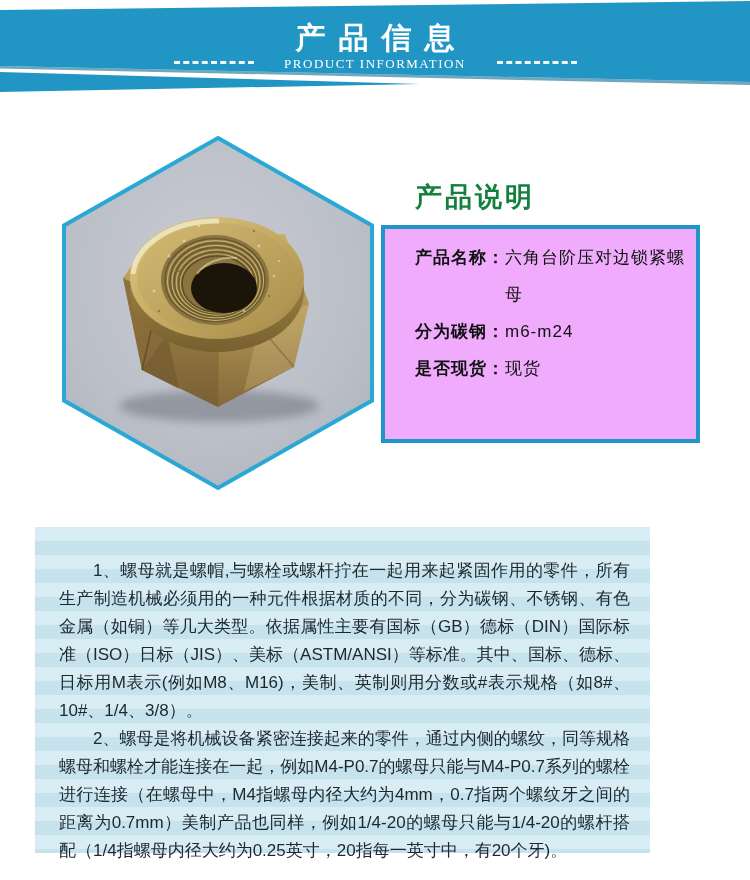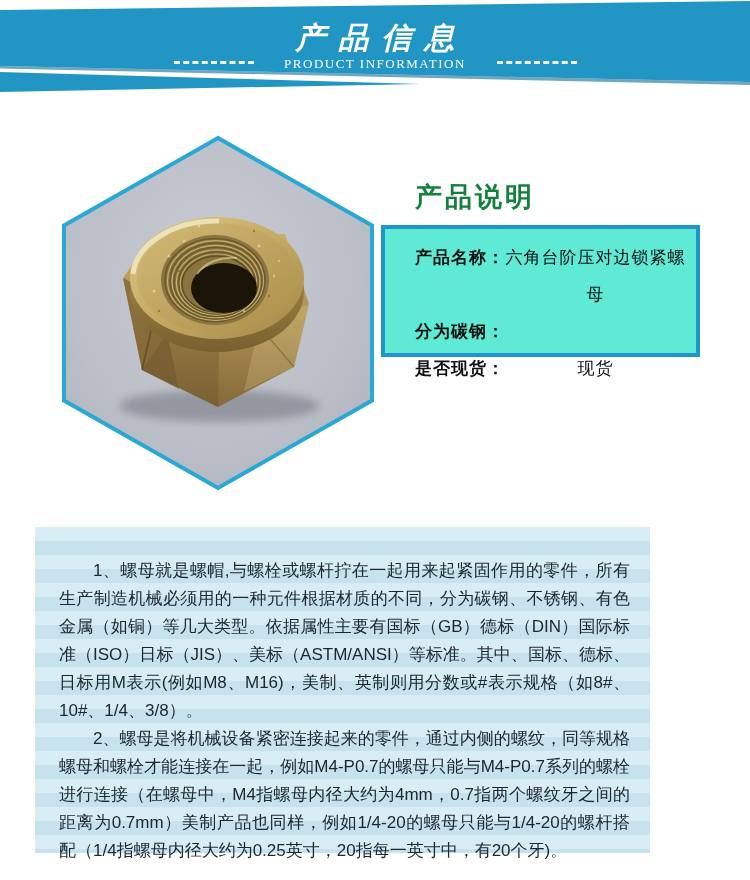--- a/index.html
+++ b/index.html
@@ -7,45 +7,43 @@
     position:relative;width:750px;height:880px;background:#ffffff;overflow:hidden;
     font-family:"Liberation Sans",sans-serif;
   }
   
   .banner{position:absolute;left:0;top:0;width:750px;height:100px;}
   .banner svg{position:absolute;left:0;top:0;}
   .banner-title{
     position:absolute;left:0;top:21px;width:750px;text-align:center;
     color:#ffffff;font-size:30px;font-weight:bold;letter-spacing:13px;text-indent:13px;
     line-height:34px;
-    font-style:italic;
   }
   .banner-sub{
     position:absolute;left:0;top:54px;width:750px;text-align:center;
     color:#ffffff;font-family:"Liberation Serif",serif;font-size:13px;
     letter-spacing:1.5px;line-height:20px;
   }
   .dash{
     position:absolute;top:61px;width:80px;height:0;
     border-top:3px dashed rgba(255,255,255,.95);
   }
   .dash-left{left:174px;}
   .dash-right{left:497px;}
   
   .hex-photo{position:absolute;left:59px;top:126px;width:318px;height:372px;}
   
   .section-title{
     position:absolute;left:415px;top:181px;
     font-size:27px;font-weight:bold;color:#15803d;line-height:32px;letter-spacing:3px;
   }
   .spec-box{
-    position:absolute;left:381px;top:225px;width:319px;height:132px;box-sizing:border-box;
-    background:#5eead4;border:4px solid #1f96c8;
+    position:absolute;left:381px;top:225px;width:319px;height:218px;box-sizing:border-box;
+    background:#f0abfc;border:4px solid #1f96c8;
     padding:10px 10px 0 30px;
-    text-align:center;
   }
   .spec-row{display:flex;font-size:17px;line-height:37px;color:#111111;}
   .spec-label{font-weight:bold;white-space:nowrap;letter-spacing:1px;}
   .spec-value{flex:1;letter-spacing:1px;}
   
   .desc-panel{
     position:absolute;left:35px;top:527px;width:615px;height:326px;box-sizing:border-box;
     background-color:#cfe8f1;
     background-image:repeating-linear-gradient(180deg,
       rgba(255,255,255,.20) 0px, rgba(255,255,255,.20) 14px,
@@ -165,20 +163,21 @@
 
   <div class="section-title">产品说明</div>
 
   <div class="spec-box">
     <div class="spec-row">
       <span class="spec-label">产品名称：</span>
       <span class="spec-value">六角台阶压对边锁紧螺母</span>
     </div>
     <div class="spec-row">
       <span class="spec-label">分为碳钢：</span>
+      <span class="spec-value">m6-m24</span>
     </div>
     <div class="spec-row">
       <span class="spec-label">是否现货：</span>
       <span class="spec-value">现货</span>
     </div>
   </div>
 
   <div class="desc-panel">
     <p>1、螺母就是螺帽,与螺栓或螺杆拧在一起用来起紧固作用的零件，所有生产制造机械必须用的一种元件根据材质的不同，分为碳钢、不锈钢、有色金属（如铜）等几大类型。依据属性主要有国标（GB）德标（DIN）国际标准（ISO）日标（JIS）、美标（ASTM/ANSI）等标准。其中、国标、德标、日标用M表示(例如M8、M16)，美制、英制则用分数或#表示规格（如8#、10#、1/4、3/8）。</p>
     <p>2、螺母是将机械设备紧密连接起来的零件，通过内侧的螺纹，同等规格螺母和螺栓才能连接在一起，例如M4-P0.7的螺母只能与M4-P0.7系列的螺栓进行连接（在螺母中，M4指螺母内径大约为4mm，0.7指两个螺纹牙之间的距离为0.7mm）美制产品也同样，例如1/4-20的螺母只能与1/4-20的螺杆搭配（1/4指螺母内径大约为0.25英寸，20指每一英寸中，有20个牙)。</p>

